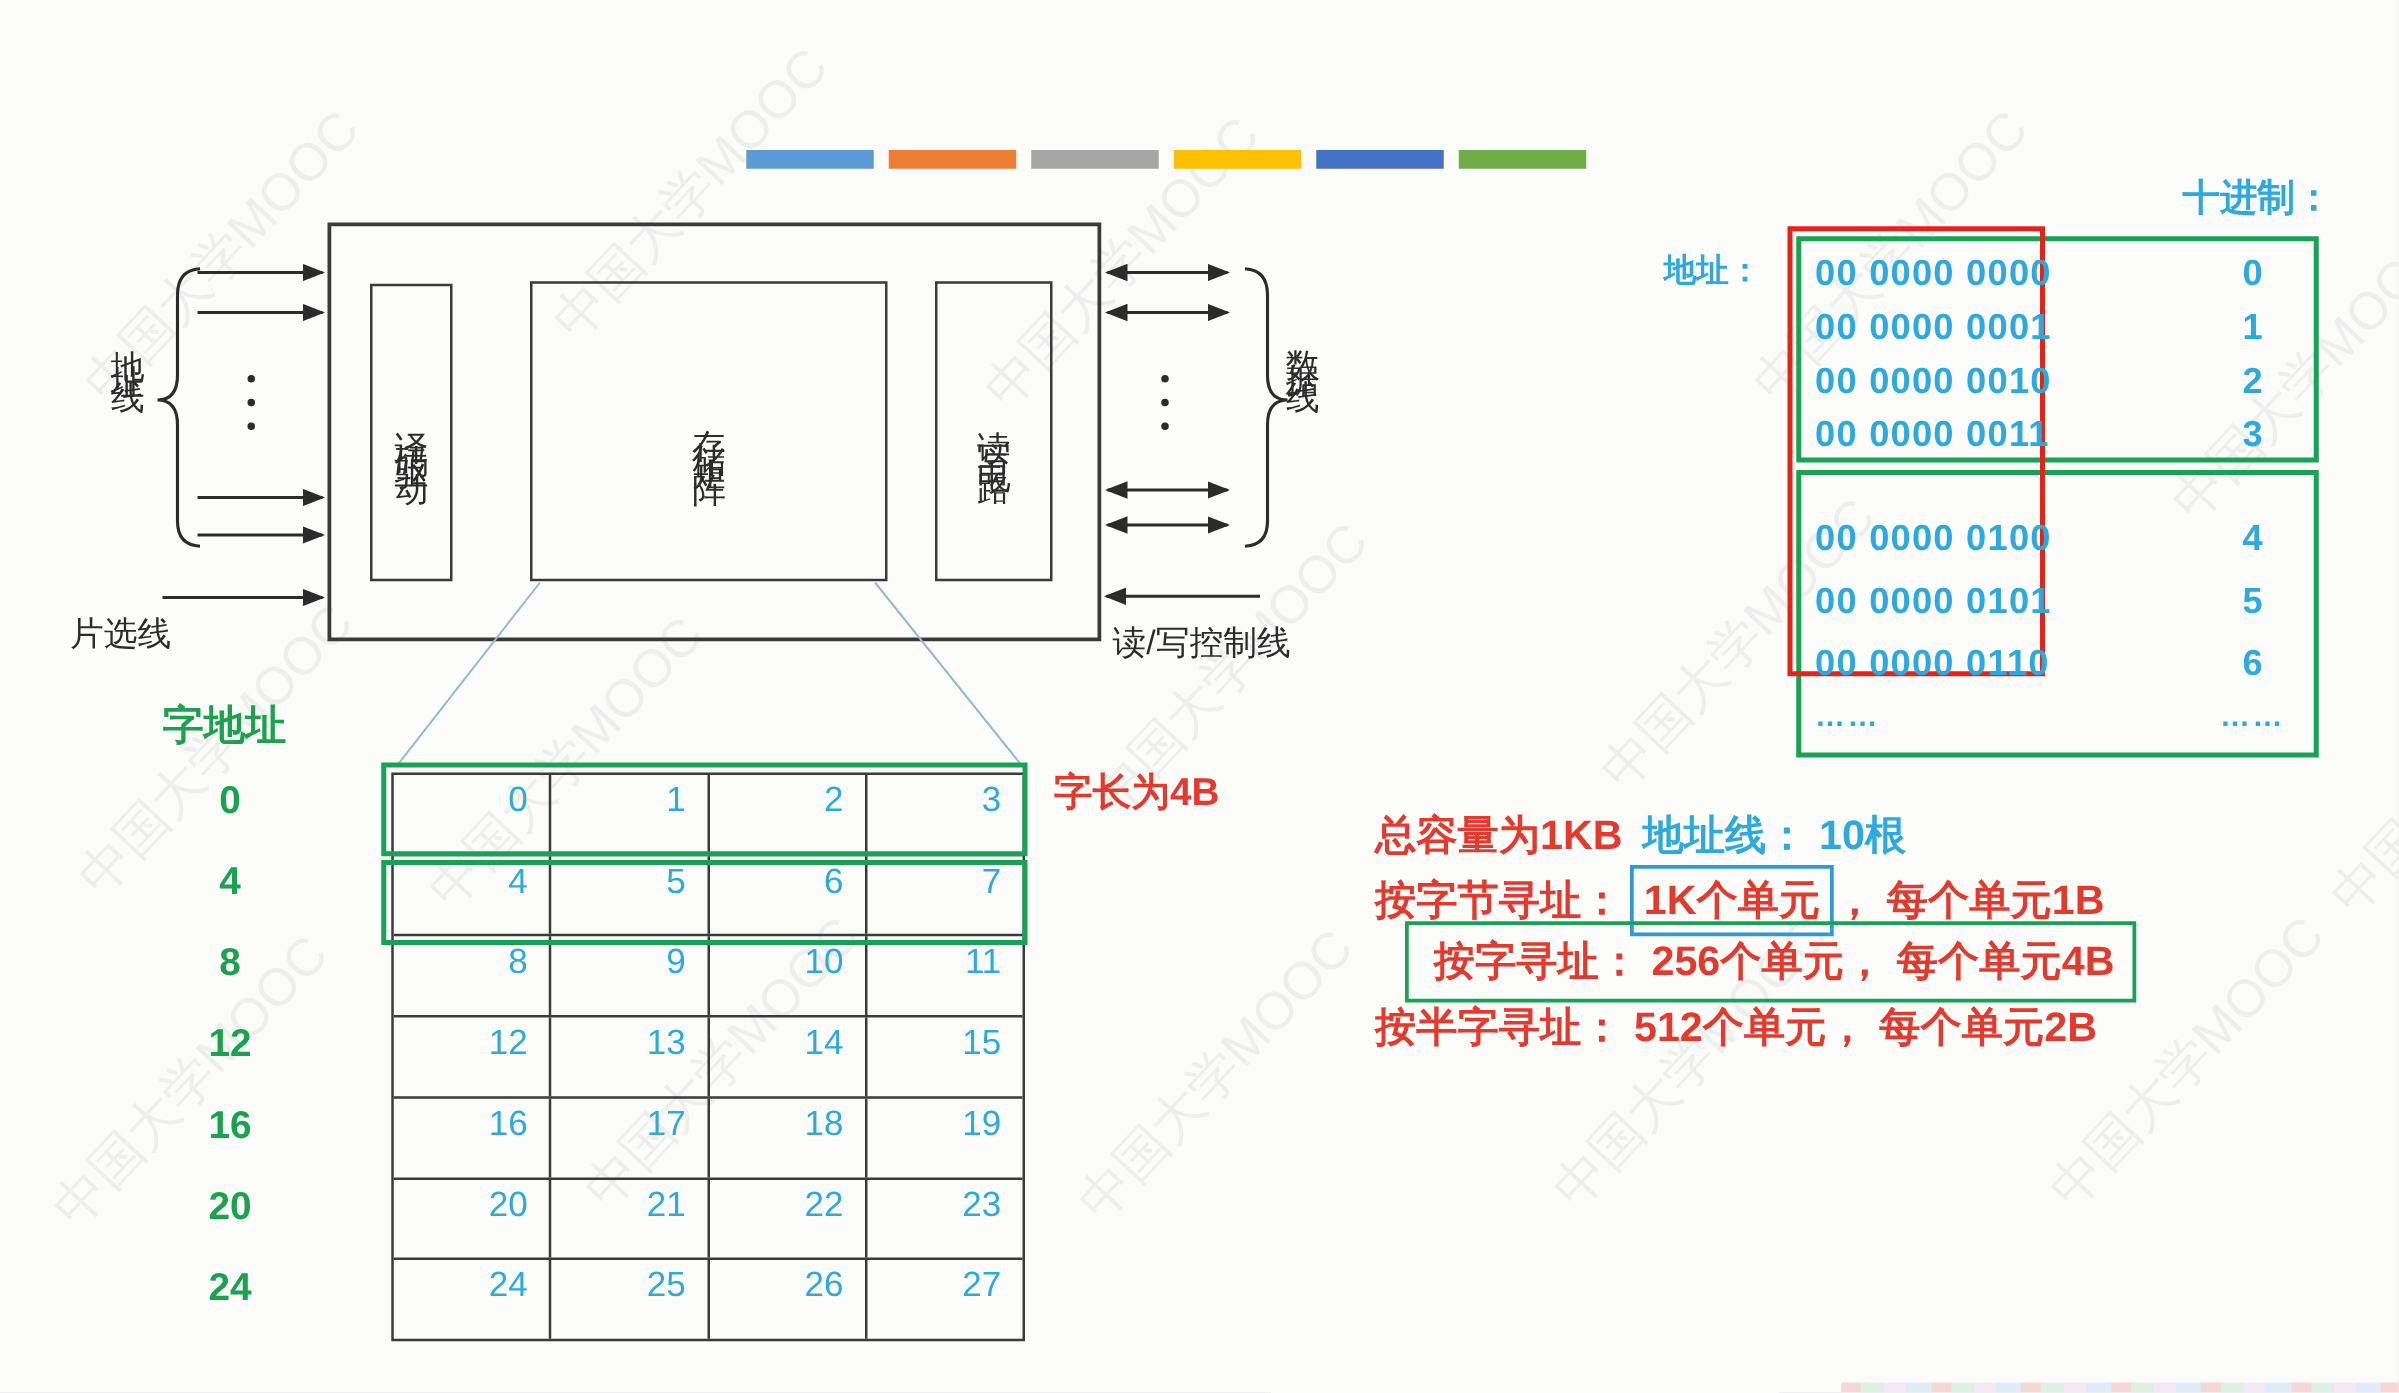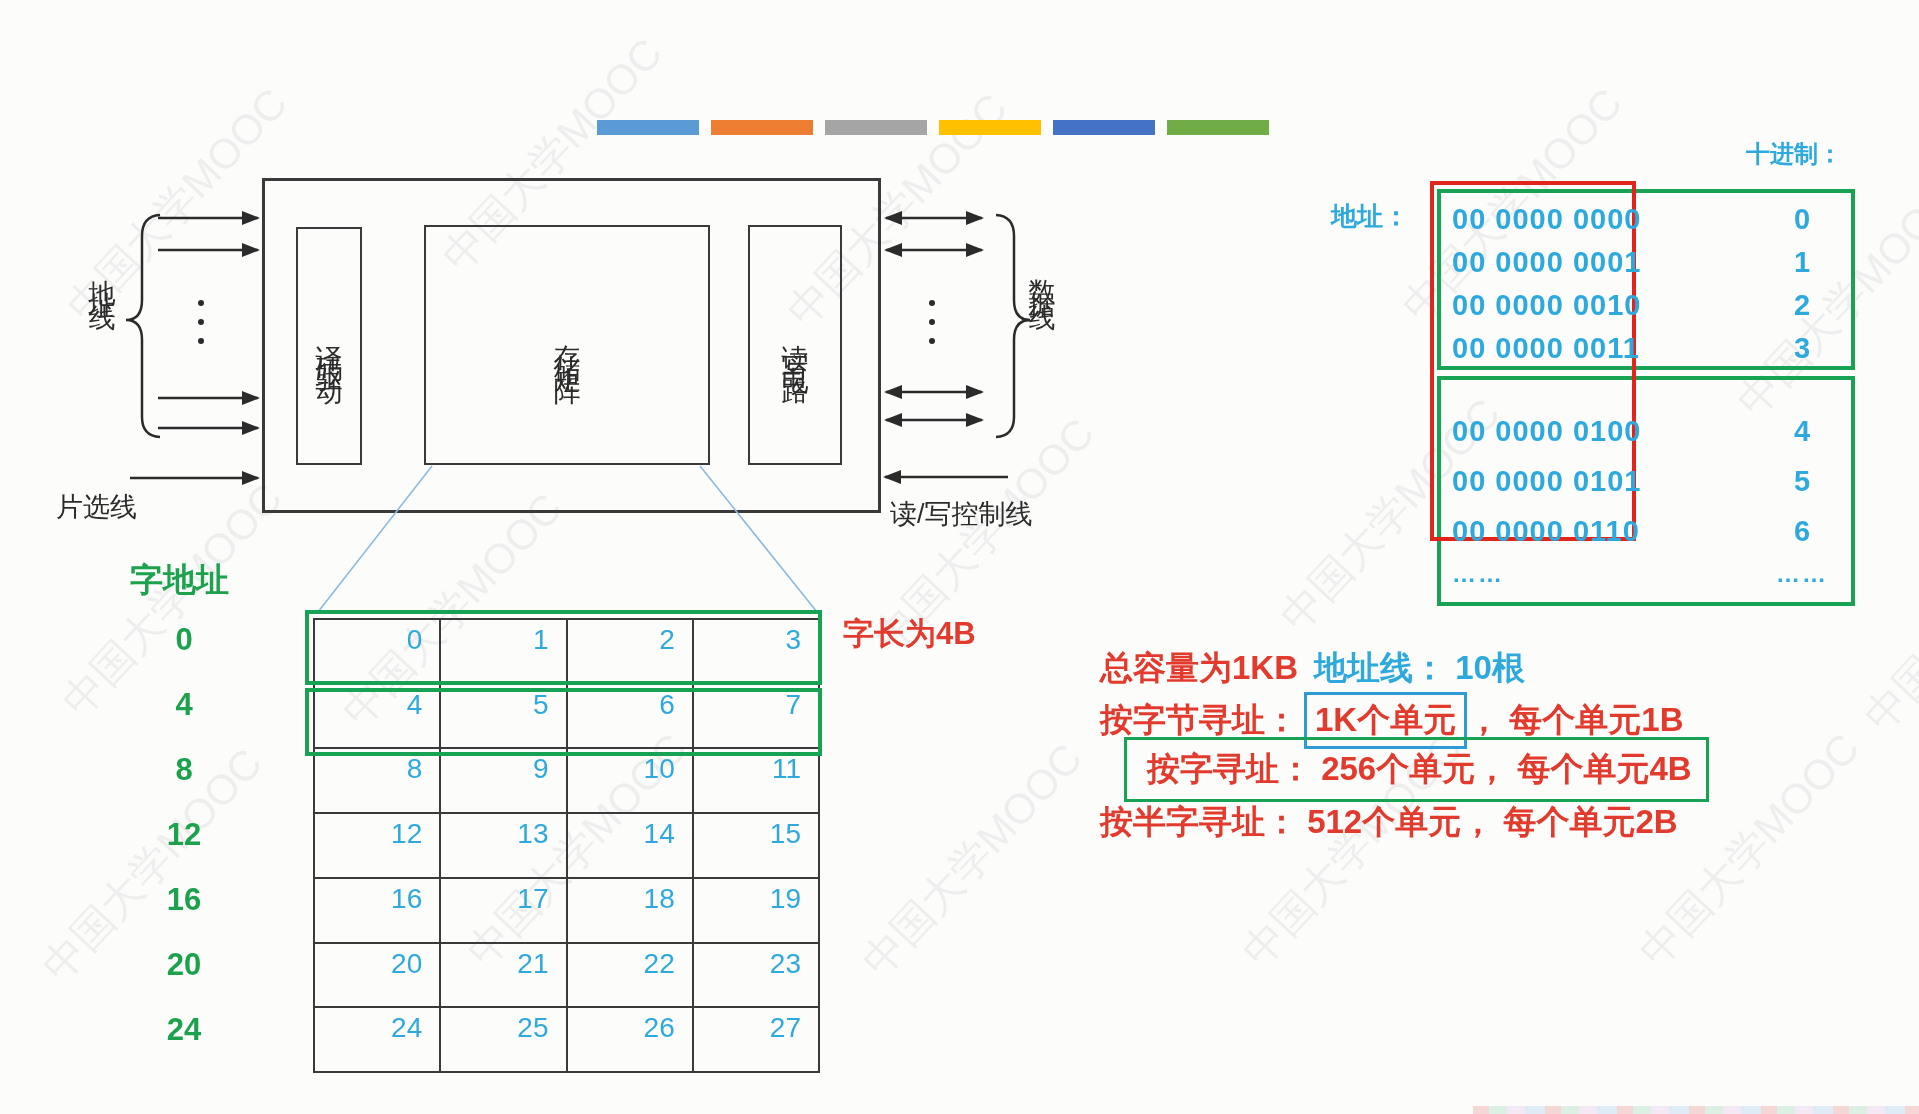--- a/index.html
+++ b/index.html
@@ -32,21 +32,21 @@
   .wt-cell{flex:1;border-right:2px solid #3a3a3a;text-align:right;
            padding:4px 17px 0 0;font-size:28px;color:#2ea9dd;}
   .wt-cell:last-child{border-right:none;}
   .green-box{border:4px solid #17a353;z-index:4;}
   .waddr-head{left:130px;top:558px;font-size:33px;color:#1ca24c;font-weight:600;z-index:3;}
   .waddr{left:142px;width:84px;text-align:center;font-size:31px;color:#1ca24c;
          font-weight:600;z-index:3;}
   .wlen{left:843px;top:613px;font-size:31px;font-weight:600;color:#e23b2e;z-index:3;}
   
   .cyan{color:#2ea9dd;}
-  .dec-head{left:1746px;top:138px;font-size:24px;font-weight:600;z-index:3;font-family:Liberation Mono, monospace;}
+  .dec-head{left:1746px;top:138px;font-size:30px;font-weight:600;z-index:3;font-family:Liberation Mono, monospace;}
   .addr-label{left:1331px;top:199px;font-size:26px;font-weight:600;z-index:3;}
   .bin{left:1452px;font-size:29px;font-weight:600;letter-spacing:1px;z-index:5;}
   .dec{left:1762px;width:80px;text-align:center;font-size:29px;font-weight:600;z-index:5;}
   .dots-row{font-size:24px;letter-spacing:2px;}
   .gbox1{left:1437px;top:189px;width:418px;height:181px;}
   .gbox2{left:1437px;top:376px;width:418px;height:230px;}
   .red-box{left:1430px;top:181px;width:206px;height:360px;border:4px solid #e1251b;z-index:4;}
   
   .note{font-size:33px;font-weight:600;color:#e23b2e;z-index:3;white-space:nowrap;}
   .note-1{left:1100px;top:646px;display:flex;gap:16px;}

